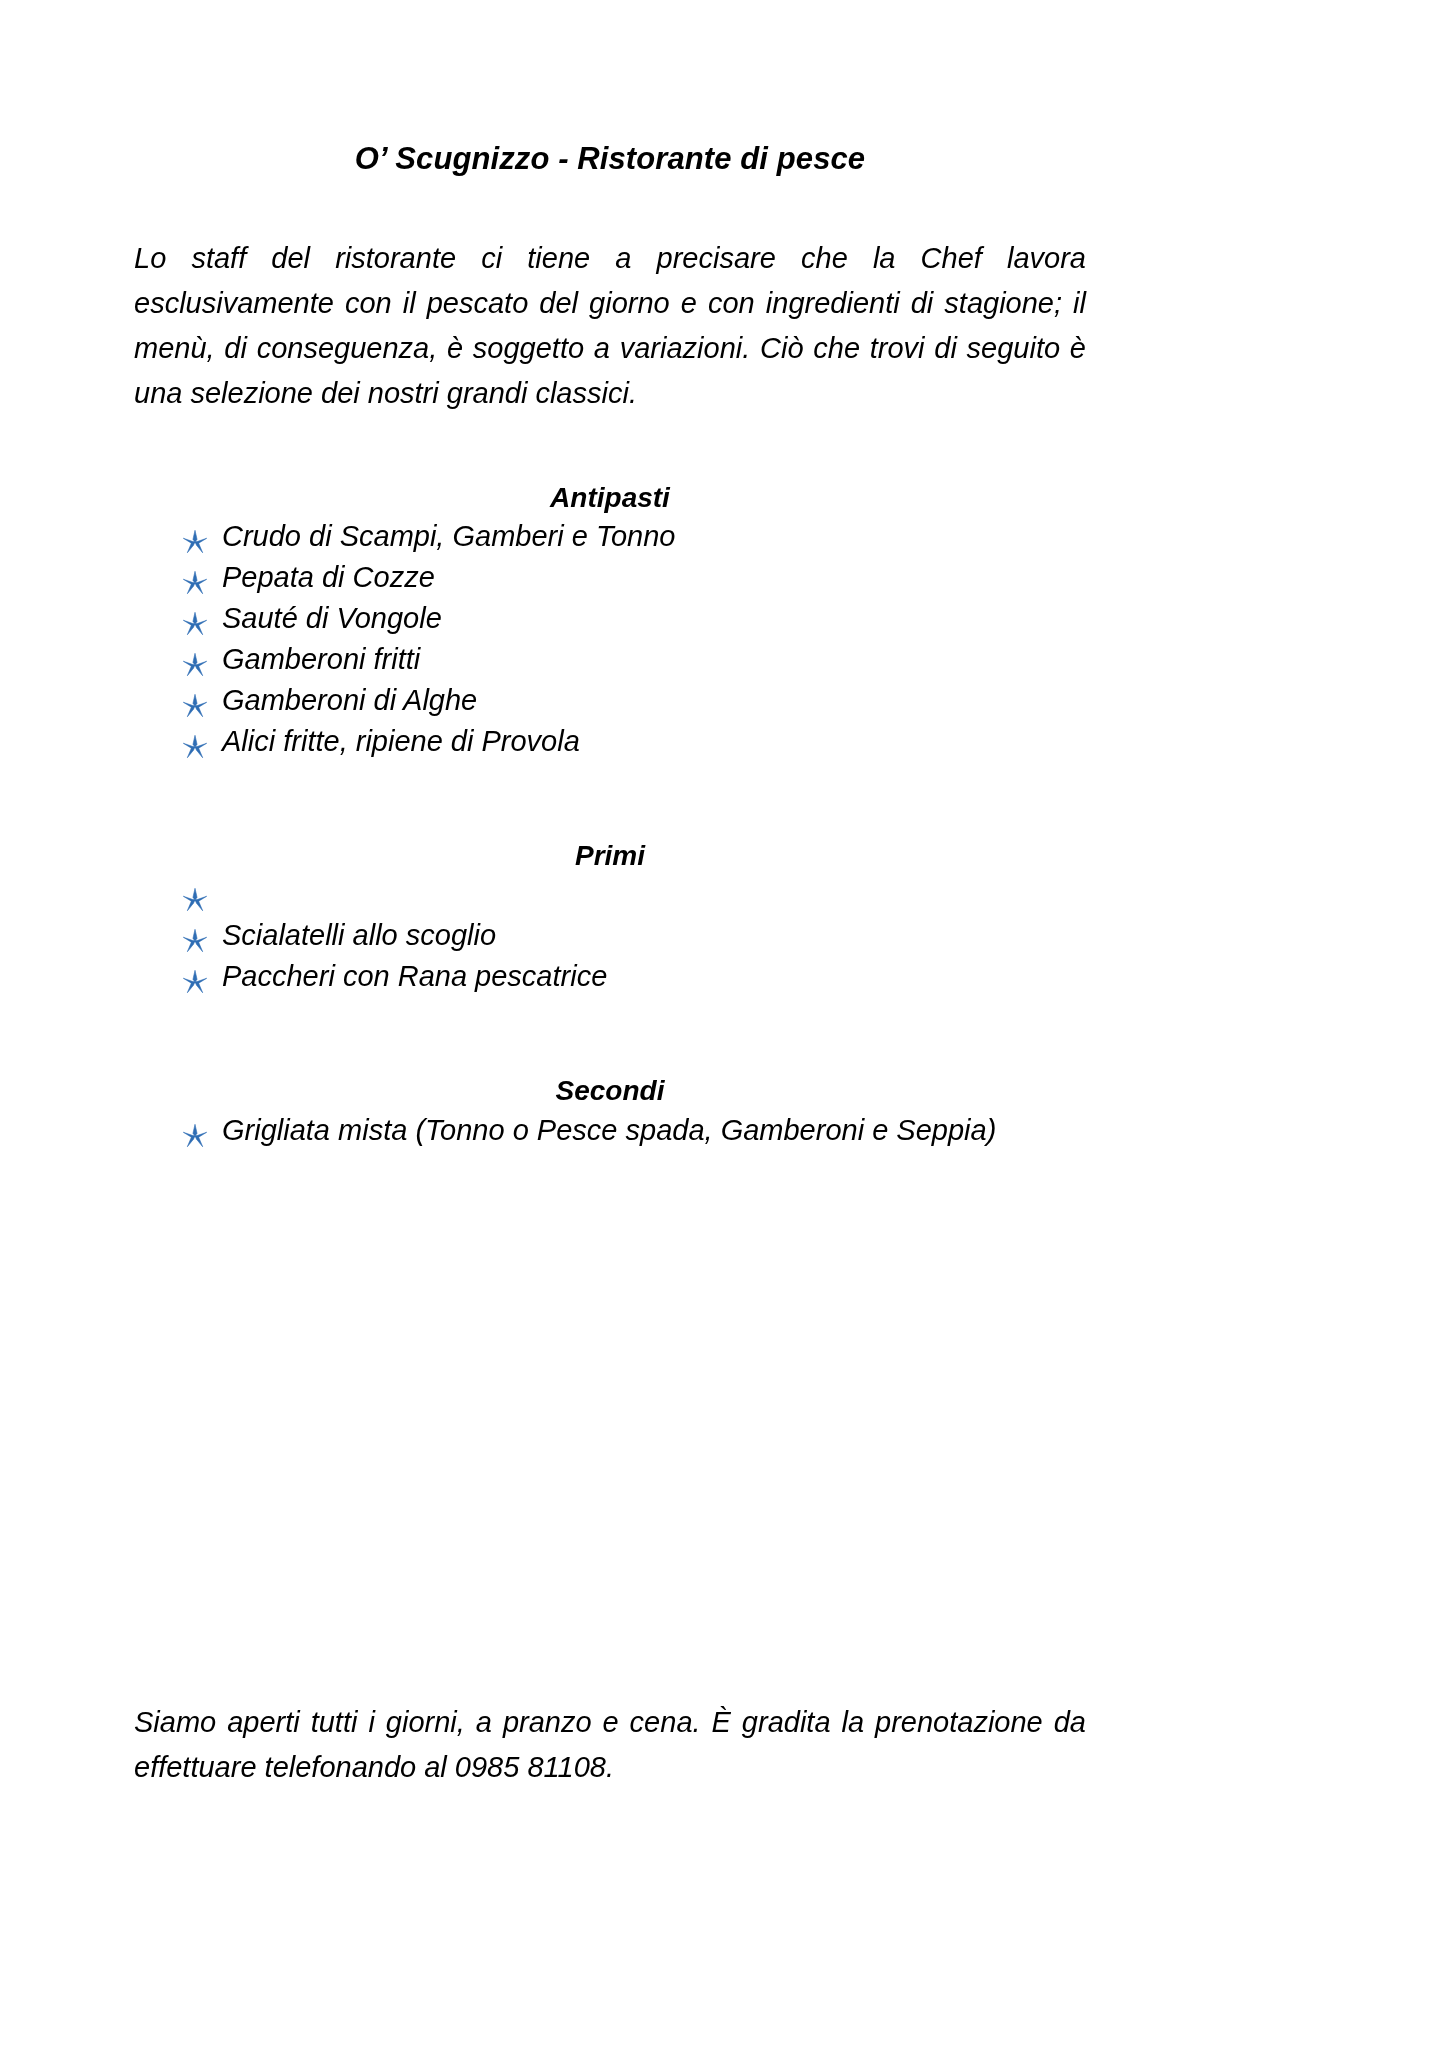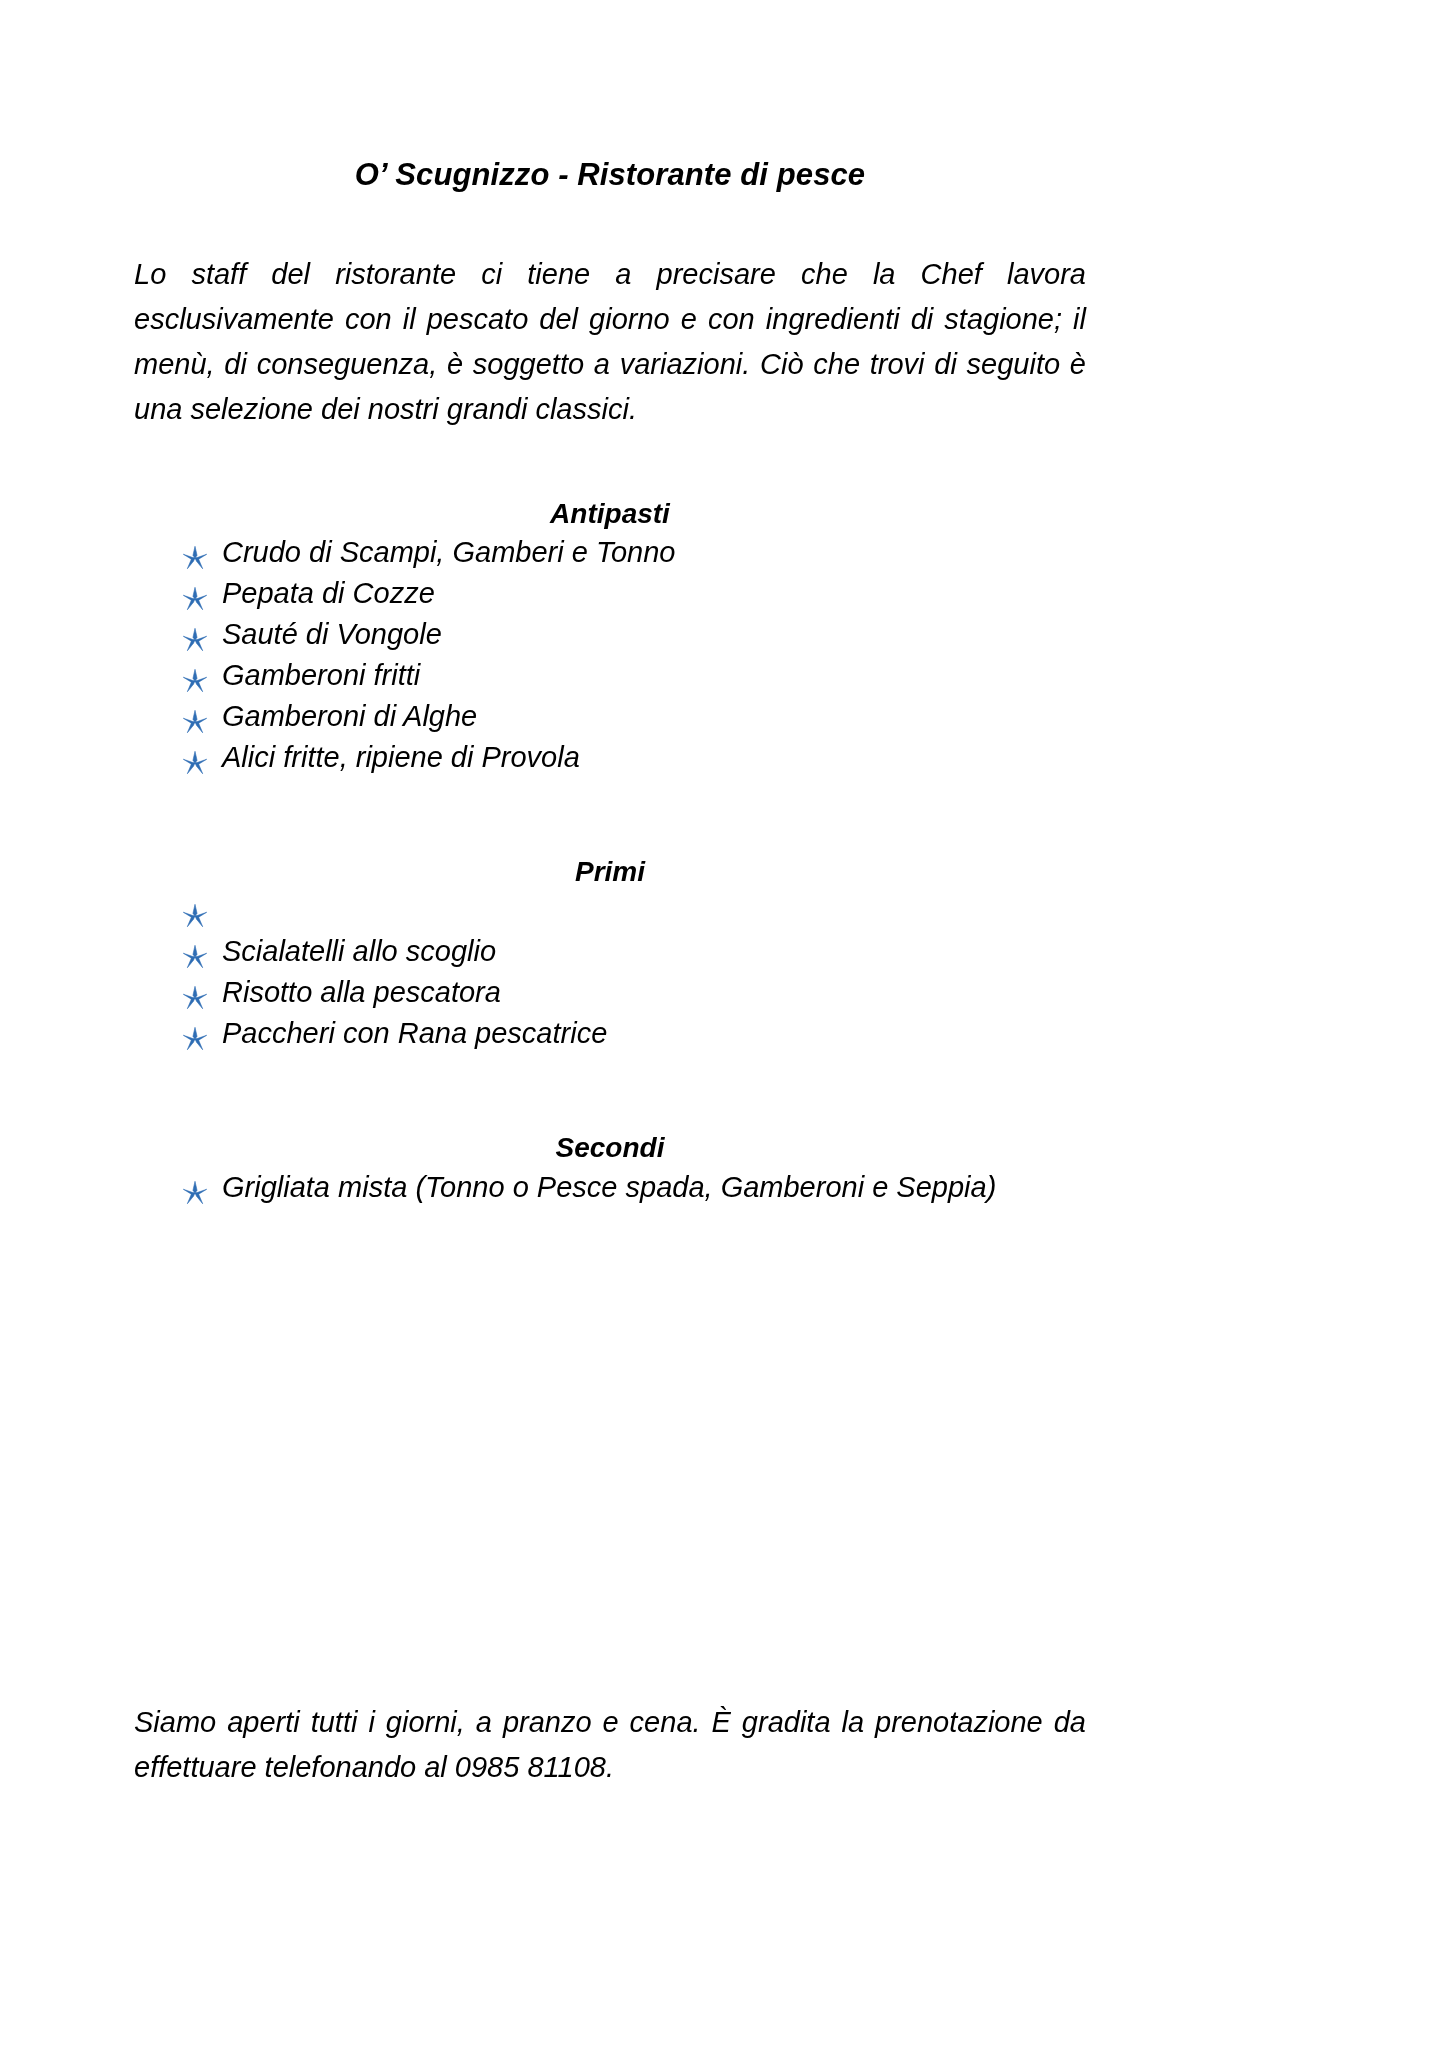--- a/index.html
+++ b/index.html
@@ -15,21 +15,21 @@
     color: #000000;
     -webkit-font-smoothing: antialiased;
   }
 
   .page {
     position: relative;
     width: 1220px;
     height: 2048px;
     background: #ffffff;
     box-sizing: border-box;
-    padding: 16px 134px;
+    padding: 0 134px;
     overflow: hidden;
   }
 
   .doc-title {
     text-align: center;
     font-style: italic;
     font-weight: bold;
     font-size: 31px;
     letter-spacing: 0.1px;
     margin: 0;
@@ -244,34 +244,20 @@
             <svg width="30" height="30" viewBox="0 0 32 32">
               <g fill="#2E6DB4" stroke="#2E6DB4" stroke-width="0.6">
                 <path d="M16 3.5 L18.2 13.2 L16 16 L13.8 13.2 Z"></path>
                 <path d="M28.5 12 L19.2 15.2 L16 16 L18.6 18.0 Z"></path>
                 <path d="M24.2 27.5 L17.6 19.4 L16 16 L19.6 16.6 Z"></path>
                 <path d="M7.8 27.5 L14.4 19.4 L16 16 L12.4 16.6 Z"></path>
                 <path d="M3.5 12 L12.8 15.2 L16 16 L13.4 18.0 Z"></path>
               </g>
             </svg>
           </span>
-          <span class="dish-text">Risotto alla pescatora</span>
-        </li>
-        <li>
-          <span class="bullet">
-            <svg width="30" height="30" viewBox="0 0 32 32">
-              <g fill="#2E6DB4" stroke="#2E6DB4" stroke-width="0.6">
-                <path d="M16 3.5 L18.2 13.2 L16 16 L13.8 13.2 Z"></path>
-                <path d="M28.5 12 L19.2 15.2 L16 16 L18.6 18.0 Z"></path>
-                <path d="M24.2 27.5 L17.6 19.4 L16 16 L19.6 16.6 Z"></path>
-                <path d="M7.8 27.5 L14.4 19.4 L16 16 L12.4 16.6 Z"></path>
-                <path d="M3.5 12 L12.8 15.2 L16 16 L13.4 18.0 Z"></path>
-              </g>
-            </svg>
-          </span>
           <span class="dish-text">Paccheri con Rana pescatrice</span>
         </li>
       </ul>
   </div>
 
   <div class="section section-secondi">
     <div class="section-heading">Secondi</div>
     <ul class="dish-list" id="list-2">
         <li>
           <span class="bullet">

